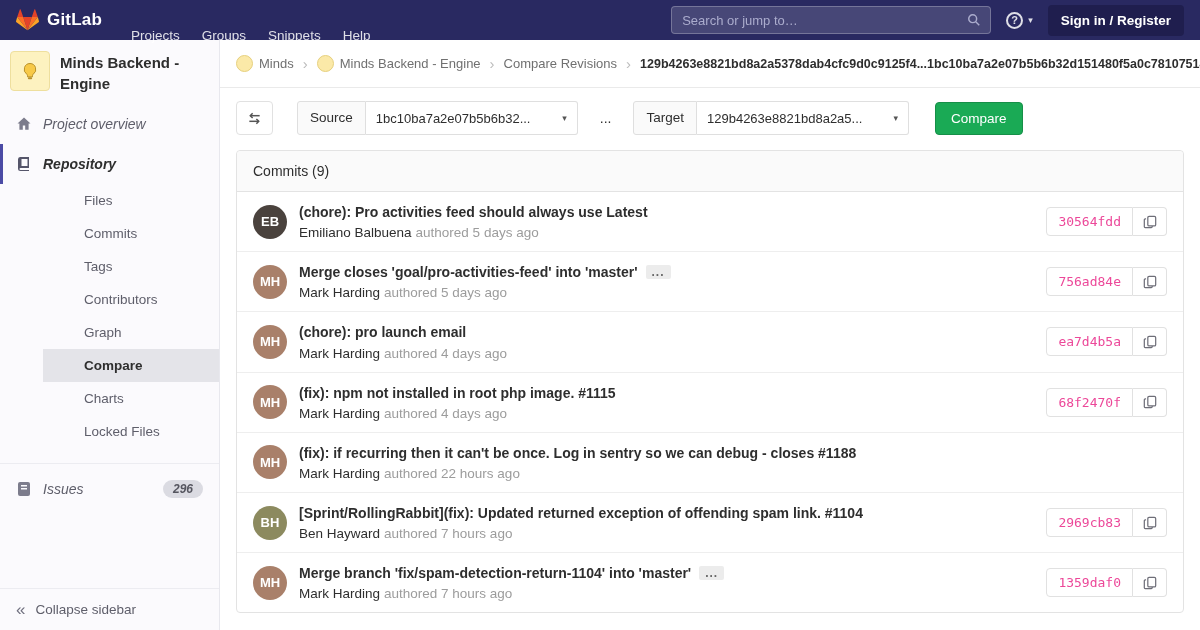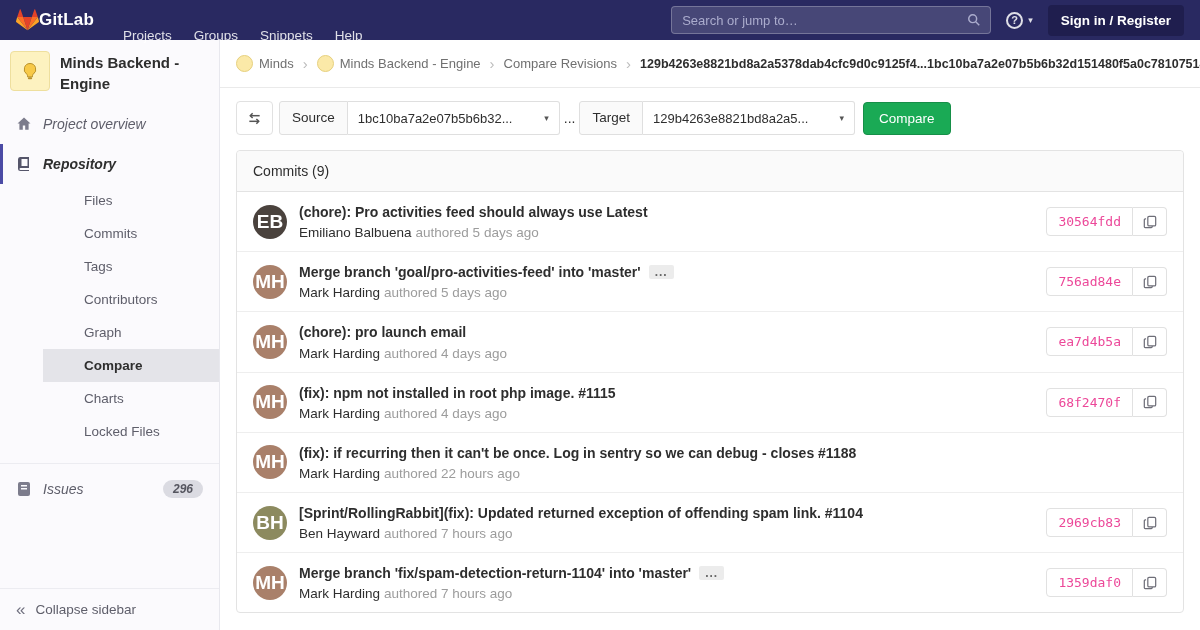--- a/index.html
+++ b/index.html
@@ -14,21 +14,21 @@
   button { font-family: inherit; cursor: pointer; }
 
   
   .navbar {
     position: fixed; top: 0; left: 0; right: 0; height: 40px;
     background: #292961;
     display: flex; align-items: center; justify-content: space-between;
     padding: 0 16px; z-index: 20;
   }
   .nav-left { display: flex; align-items: center; height: 100%; }
-  .brand { display: flex; align-items: center; margin-right: 18px; cursor: pointer; }
+  .brand { display: flex; align-items: center; gap: 8px; margin-right: 18px; cursor: pointer; }
   .brand-text { color: #fff; font-size: 17px; font-weight: 700; letter-spacing: .2px; }
   .nav-menu { display: flex; height: 100%; }
   .nav-link {
     color: rgba(255,255,255,.85); font-size: 13.5px; line-height: 40px;
     padding: 16px 11px; cursor: pointer;
   }
   .nav-right { display: flex; align-items: center; gap: 15px; }
   .searchbox {
     position: relative; width: 320px; height: 28px;
     background: rgba(255,255,255,.14);
@@ -107,21 +107,21 @@
     font-size: 13px; color: #707070; white-space: nowrap;
   }
   .crumb { display: inline-flex; align-items: center; gap: 6px; cursor: pointer; }
   .crumb-avatar {
     width: 17px; height: 17px; border-radius: 50%; flex: none;
     background: #fbe9a8; border: 1px solid #e6d07e;
   }
   .crumb-sep { color: #bcbcbc; font-size: 15px; }
   .crumb-current { color: #2e2e2e; font-weight: 600; font-size: 12.5px; }
 
-  .compare-bar { display: flex; align-items: center; gap: 6px; padding: 13px 16px 15px; }
+  .compare-bar { display: flex; align-items: center; gap: 24px; padding: 13px 16px 15px; }
   .swap-btn {
     width: 37px; height: 34px; background: #fff;
     border: 1px solid #e1e1e1; border-radius: 4px;
     display: flex; align-items: center; justify-content: center;
   }
   .form-group { display: inline-flex; align-items: stretch; }
   .group-label {
     border: 1px solid #dfdfdf; background: #fafafa; border-radius: 3px 0 0 3px;
     padding: 8px 12px; font-size: 13.5px; color: #2e2e2e; line-height: 16px;
   }
@@ -140,21 +140,21 @@
 
   .commits-panel { margin: 0 16px; border: 1px solid #e3e3e3; border-radius: 4px; }
   .panel-head {
     background: #fafafa; border-bottom: 1px solid #e3e3e3; border-radius: 4px 4px 0 0;
     padding: 12px 16px; font-size: 14px; color: #2e2e2e;
   }
   .commit { display: flex; align-items: center; padding: 11px 16px; border-bottom: 1px solid #eee; }
   .commit:last-child { border-bottom: none; }
   .avatar {
     width: 34px; height: 34px; border-radius: 50%; flex: none; margin-right: 12px;
-    color: #fff; font-size: 19px; font-weight: 700;
+    color: #fff; font-size: 13px; font-weight: 700;
     display: flex; align-items: center; justify-content: center; cursor: pointer;
   }
   .commit-main { flex: 1; min-width: 0; }
   .commit-title-line { display: flex; align-items: center; }
   .commit-title {
     font-size: 14px; font-weight: 600; color: #2e2e2e; line-height: 1.3;
     white-space: nowrap; overflow: hidden; text-overflow: ellipsis; cursor: pointer;
   }
   .expander {
     flex: none; margin-left: 8px; background: #ececec; border: none; border-radius: 2px;
@@ -330,21 +330,21 @@
     <rect x="5.5" y="1.5" width="9" height="11" rx="1.5" fill="none" stroke="#6e6e78" stroke-width="1.4"></rect>
     <path d="M3.5 4.5h-1a1 1 0 0 0-1 1v8a1 1 0 0 0 1 1h7a1 1 0 0 0 1-1v-1" fill="none" stroke="#6e6e78" stroke-width="1.4"></path>
   </svg>
 </button>
           </div>
         </div>
         <div class="commit">
           <div class="avatar" style="background: rgb(169, 128, 106);">MH</div>
           <div class="commit-main">
             <div class="commit-title-line">
-              <a class="commit-title">Merge branch 'goal/pro-activities-feed' into 'master'</a>
+              <a class="commit-title">Merge closes 'goal/pro-activities-feed' into 'master'</a>
               <button class="expander">...</button>
             </div>
             <div class="commit-meta"><a class="author">Mark Harding</a><span class="authored">authored 5 days ago</span></div>
           </div>
           <div class="sha-group">
             <a class="sha">756ad84e</a>
             <button class="copy-btn">
   <svg width="14" height="14" viewBox="0 0 16 16">
     <rect x="5.5" y="1.5" width="9" height="11" rx="1.5" fill="none" stroke="#6e6e78" stroke-width="1.4"></rect>
     <path d="M3.5 4.5h-1a1 1 0 0 0-1 1v8a1 1 0 0 0 1 1h7a1 1 0 0 0 1-1v-1" fill="none" stroke="#6e6e78" stroke-width="1.4"></path>

